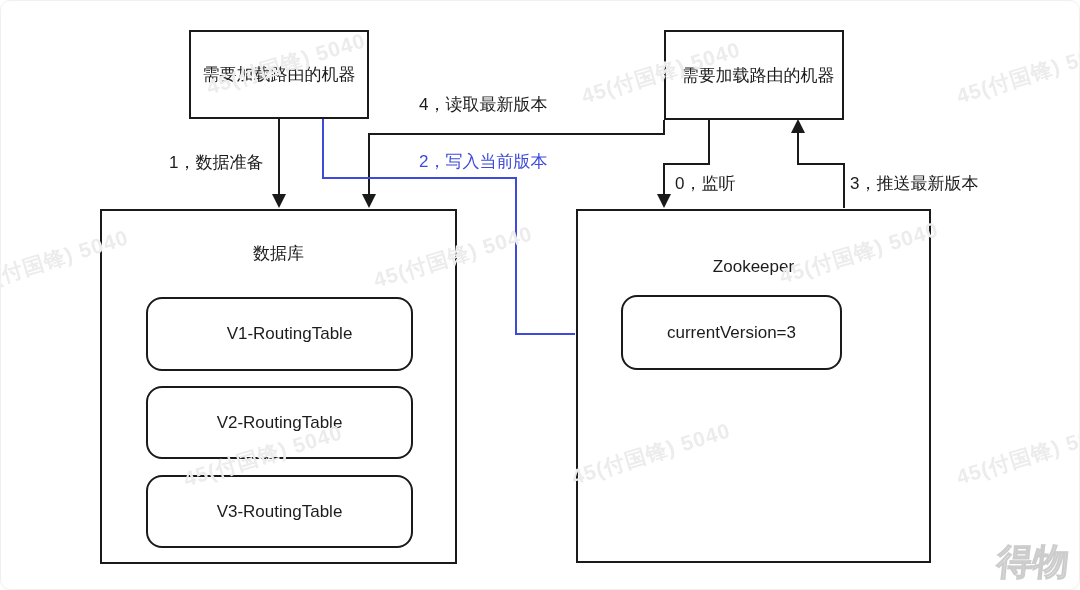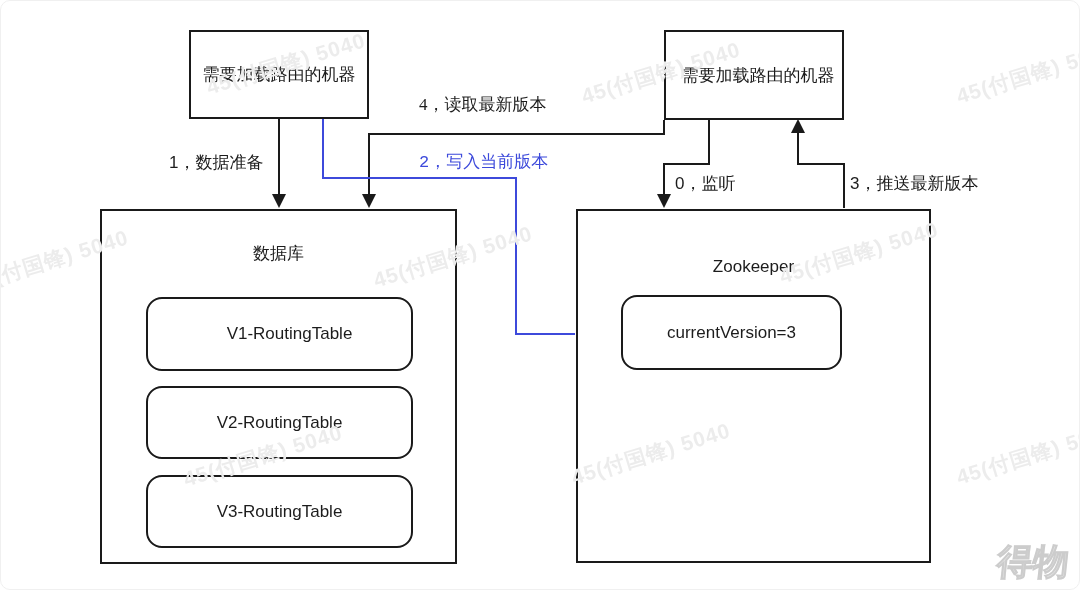--- a/index.html
+++ b/index.html
@@ -24,21 +24,21 @@
   }
   .rounded-node{
     position:absolute;display:flex;align-items:center;justify-content:center;
     background:#ffffff;border:2px solid #1a1a1a;border-radius:16px;
     box-sizing:border-box;color:#1c1c1c;font-size:17px;z-index:3;
   }
   .edge-label{
     position:absolute;color:#1c1c1c;font-size:17px;white-space:nowrap;z-index:4;
     background:transparent;
   }
-  .edge-label.blue{color:var(--accent-blue,#3d4adb);font-family:Liberation Mono, monospace;}
+  .edge-label.blue{color:var(--accent-blue,#3d4adb);}
   .watermark{
     position:absolute;transform:translate(-50%,-50%) rotate(-17deg);
     color:#ececec;font-size:21px;white-space:nowrap;z-index:5;
     letter-spacing:1px;pointer-events:none;font-weight:bold;
   }
   .brand-mark{
     position:absolute;right:10px;bottom:2px;font-size:36px;font-weight:bold;
     color:#e3e3e3;-webkit-text-stroke:1px #cccccc;z-index:5;
     transform:skewX(-6deg);pointer-events:none;
   }
@@ -88,21 +88,21 @@
 
   <div class="container-node" style="left:575px;top:208px;width:355px;height:354px;"></div>
   <div class="container-title" style="left:575px;width:355px;top:241px;margin-top:15px;">Zookeeper</div>
 
   <div class="rounded-node" style="left:620px;top:294px;width:221px;height:75px;">
     <span>currentVersion=3</span>
   </div>
 
   <div class="edge-label" style="left:168px;top:150px;">1，数据准备</div>
 
-  <div class="edge-label" style="left:418px;top:92px;font-family:Liberation Serif, serif;">4，读取最新版本</div>
+  <div class="edge-label" style="left:418px;top:92px;">4，读取最新版本</div>
 
   <div class="edge-label blue" style="left:418px;top:149px;">2，写入当前版本</div>
 
   <div class="edge-label" style="left:674px;top:171px;">0，监听</div>
 
   <div class="edge-label" style="left:849px;top:171px;">3，推送最新版本</div>
 
   <span class="watermark" style="left:285px;top:63px;">45(付国锋) 5040</span>
   <span class="watermark" style="left:660px;top:72px;">45(付国锋) 5040</span>
   <span class="watermark" style="left:1035px;top:72px;">45(付国锋) 5040</span>

